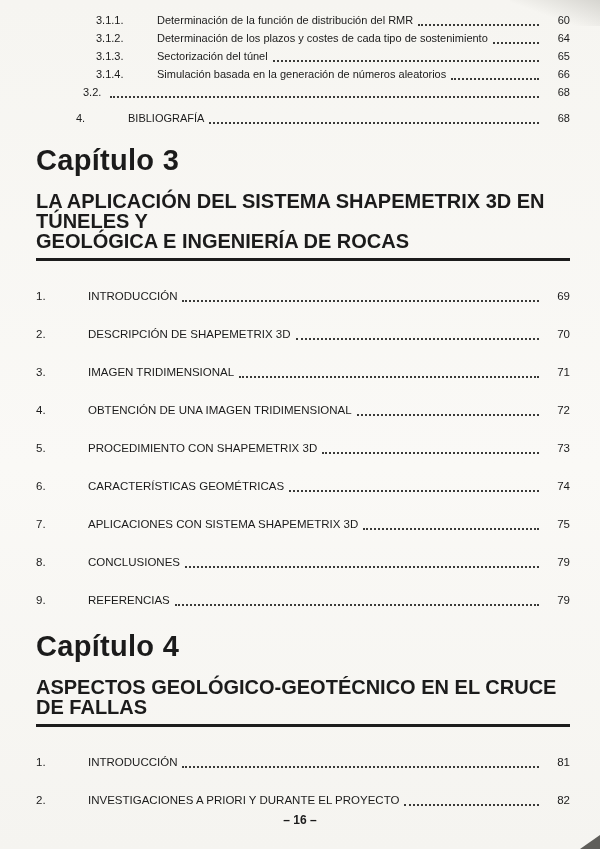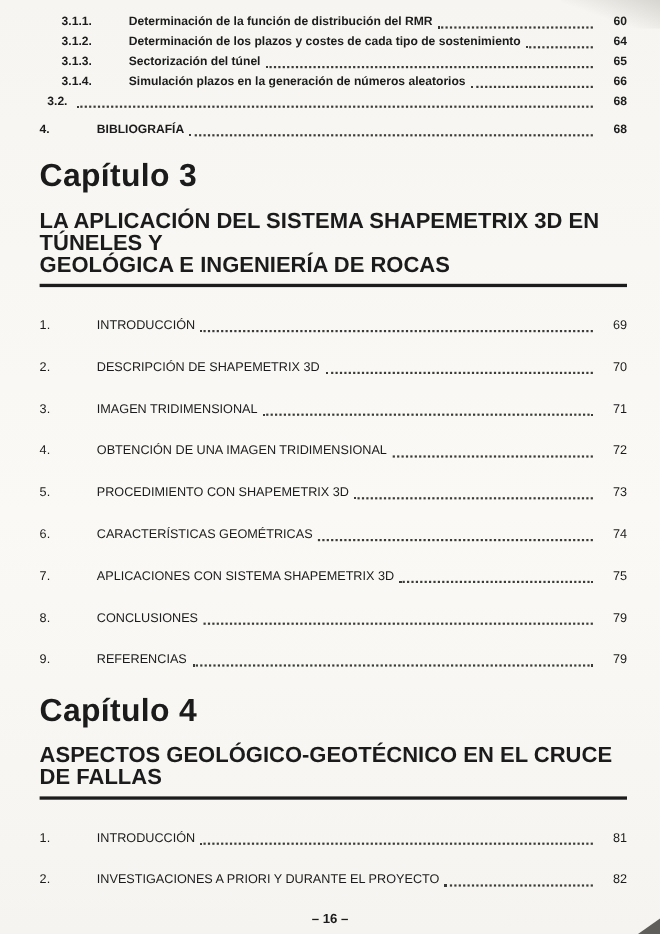--- a/index.html
+++ b/index.html
@@ -30,21 +30,21 @@
   .toc-row .label { flex: 0 0 auto; padding-right: 5px; white-space: nowrap; padding-left: 27px; }
   .toc-row .dots  {
     flex: 1 1 auto;
     align-self: flex-end;
     height: 0;
     border-bottom: 2px dotted #3a3a38;
     margin: 0 5px 3px 0;
   }
   .toc-row .pg    { flex: 0 0 26px; text-align: right; }
 
-  .top-toc .toc-row { font-weight: bold; }
+  .top-toc .toc-row { font-weight: normal; margin-left: 40px; }
   .ind2 { padding-left: 20px; }
   .ind2 .num { width: 34px; }
   .ind1 { padding-left: 7px; }
   .ind1 .num { width: 27px; }
   .ind0 .num { width: 25px; }
   .row-biblio { margin-top: 9px; }
 
   
   .chap-heading {
     font-size: 29px;
@@ -70,21 +70,21 @@
     font-weight: normal;
     line-height: 18px;
     margin-bottom: 20px;
   }
   .chap-list .num { width: 25px; }
   .mt-ch4 { margin-top: 6px; }
 
   
   .footer {
     position: absolute;
-    left: 0; right: 0; bottom: 7px;
+    left: 0; right: 0; bottom: 22px;
     text-align: center;
     font-size: 12px;
     font-weight: bold;
   }
   .corner-mark {
     position: absolute;
     right: 0; bottom: 0;
     width: 0; height: 0;
     border-bottom: 14px solid #44433f;
     border-left: 20px solid transparent;
@@ -119,21 +119,21 @@
         <span class="pg">64</span>
       </div>
       <div class="toc-row ind2">
         <span class="num">3.1.3.</span>
         <span class="label">Sectorización del túnel</span>
         <span class="dots"></span>
         <span class="pg">65</span>
       </div>
       <div class="toc-row ind2">
         <span class="num">3.1.4.</span>
-        <span class="label">Simulación plazos en la generación de números aleatorios</span>
+        <span class="label">Simulación basada en la generación de números aleatorios</span>
         <span class="dots"></span>
         <span class="pg">66</span>
       </div>
       <div class="toc-row ind1">
         <span class="num">3.2.</span>
         <span class="dots"></span>
         <span class="pg">68</span>
       </div>
       <div class="toc-row ind0 row-biblio">
         <span class="num">4.</span>

